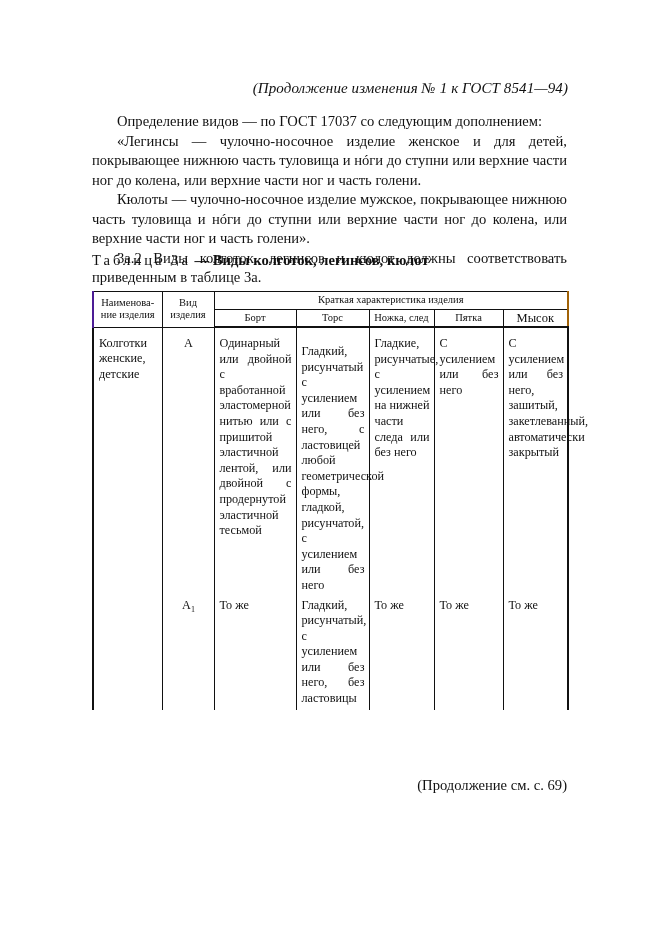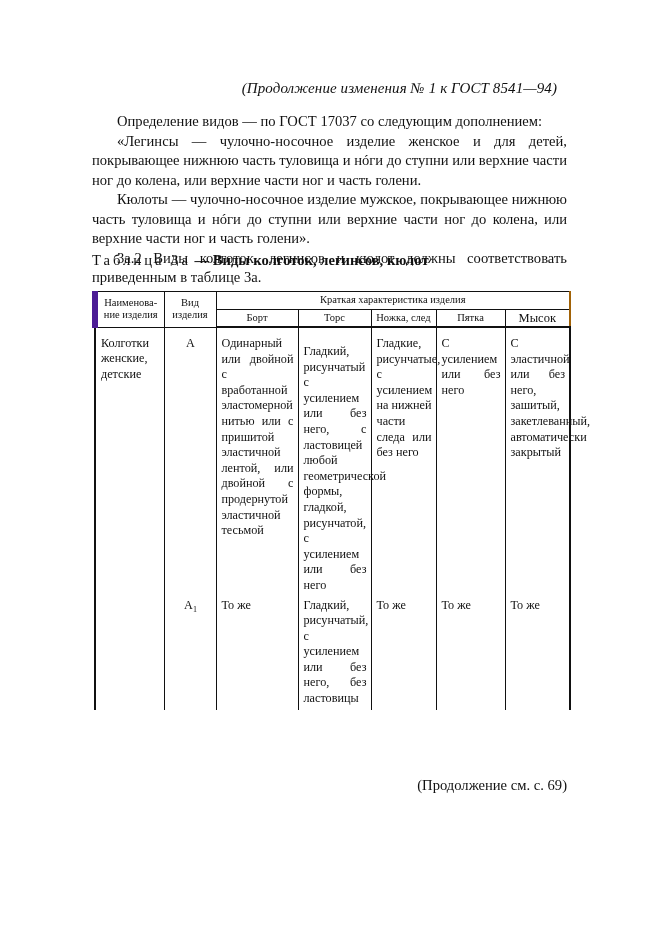--- a/index.html
+++ b/index.html
@@ -1,21 +1,21 @@
 <!DOCTYPE html>
 <html><head>
 <meta charset="utf-8">
 <style>
   html, body { margin: 0; padding: 0; background: #ffffff; }
   body {
     width: 661px; height: 936px; position: relative; overflow: hidden;
     font-family: "Liberation Serif", "DejaVu Serif", serif; color: #111;
   }
   .header-note {
-    position: absolute; top: 80px; right: 104px;
+    position: absolute; top: 80px; right: 93px;
     font-style: italic; font-size: 15px; letter-spacing: 0.1px;
   }
   .body-text {
     position: absolute; left: 92px; top: 112px; width: 475px;
     font-size: 14.6px; line-height: 19.5px; text-align: justify;
   }
   .body-text p { margin: 0; text-indent: 25px; }
   .table-caption {
     position: absolute; left: 92px; top: 252px;
     font-size: 14.6px;
@@ -27,21 +27,21 @@
     position: absolute; left: 92px; top: 291px;
     border-collapse: collapse; table-layout: fixed;
     width: 475px;
     font-size: 12.2px; line-height: 15.6px;
   }
   table.main th {
     font-weight: normal; font-size: 10.5px; line-height: 12.5px;
     border: 1px solid #111; padding: 2px 2px; vertical-align: middle;
     text-align: center;
   }
-  table.main th.thick-l { border-left: 6px solid #4c1d95; }
+  table.main th.thick-l { border-left: 2px solid #4c1d95; }
   table.main th.thick-r { border-right: 2px solid #a16207; text-align: center; }
   table.main thead tr.last th { border-bottom: 2px solid #111; }
   table.main th.big { font-size: 12.5px; }
   table.main td {
     border-left: 1px solid #111; border-right: 1px solid #111;
     border-top: none; border-bottom: none;
     vertical-align: top; padding: 4px 4px 0 5px;
     text-align: justify;
   }
   table.main td.thick-l { border-left: 2px solid #111; }
@@ -95,21 +95,21 @@
     </tr>
   </thead>
   <tbody>
     <tr>
       <td class="thick-l left" style="padding-top:8px">Колготки женские, детские</td>
       <td class="center" style="padding-top:8px"><span>А</span></td>
       <td style="padding-top:8px">Одинарный или двойной с вработанной эластомерной нитью или с пришитой эластичной лентой, или двойной с продернутой эластичной тесьмой</td>
       <td style="padding-top:16px">Гладкий, рисунчатый с усилением или без него, с ластовицей любой геометрической формы, гладкой, рисунчатой, с усилением или без него</td>
       <td style="padding-top:8px">Гладкие, рисунчатые, с усилением на нижней части следа или без него</td>
       <td style="padding-top:8px">С усилением или без него</td>
-      <td class="thick-r" style="padding-top:8px">С эластичной или без него, зашитый, закетлеванный, автоматически закрытый</td>
+      <td class="thick-r" style="padding-top:8px">С усилением или без него, зашитый, закетлеванный, автоматически закрытый</td>
     </tr>
     <tr>
       <td class="thick-l left" style="height:112px"></td>
       <td class="center"><span>А</span><sub>1</sub></td>
       <td class="left">То же</td>
       <td>Гладкий, рисунчатый, с усилением или без него, без ластовицы</td>
       <td class="left">То же</td>
       <td class="left">То же</td>
       <td class="thick-r left">То же</td>
     </tr>

